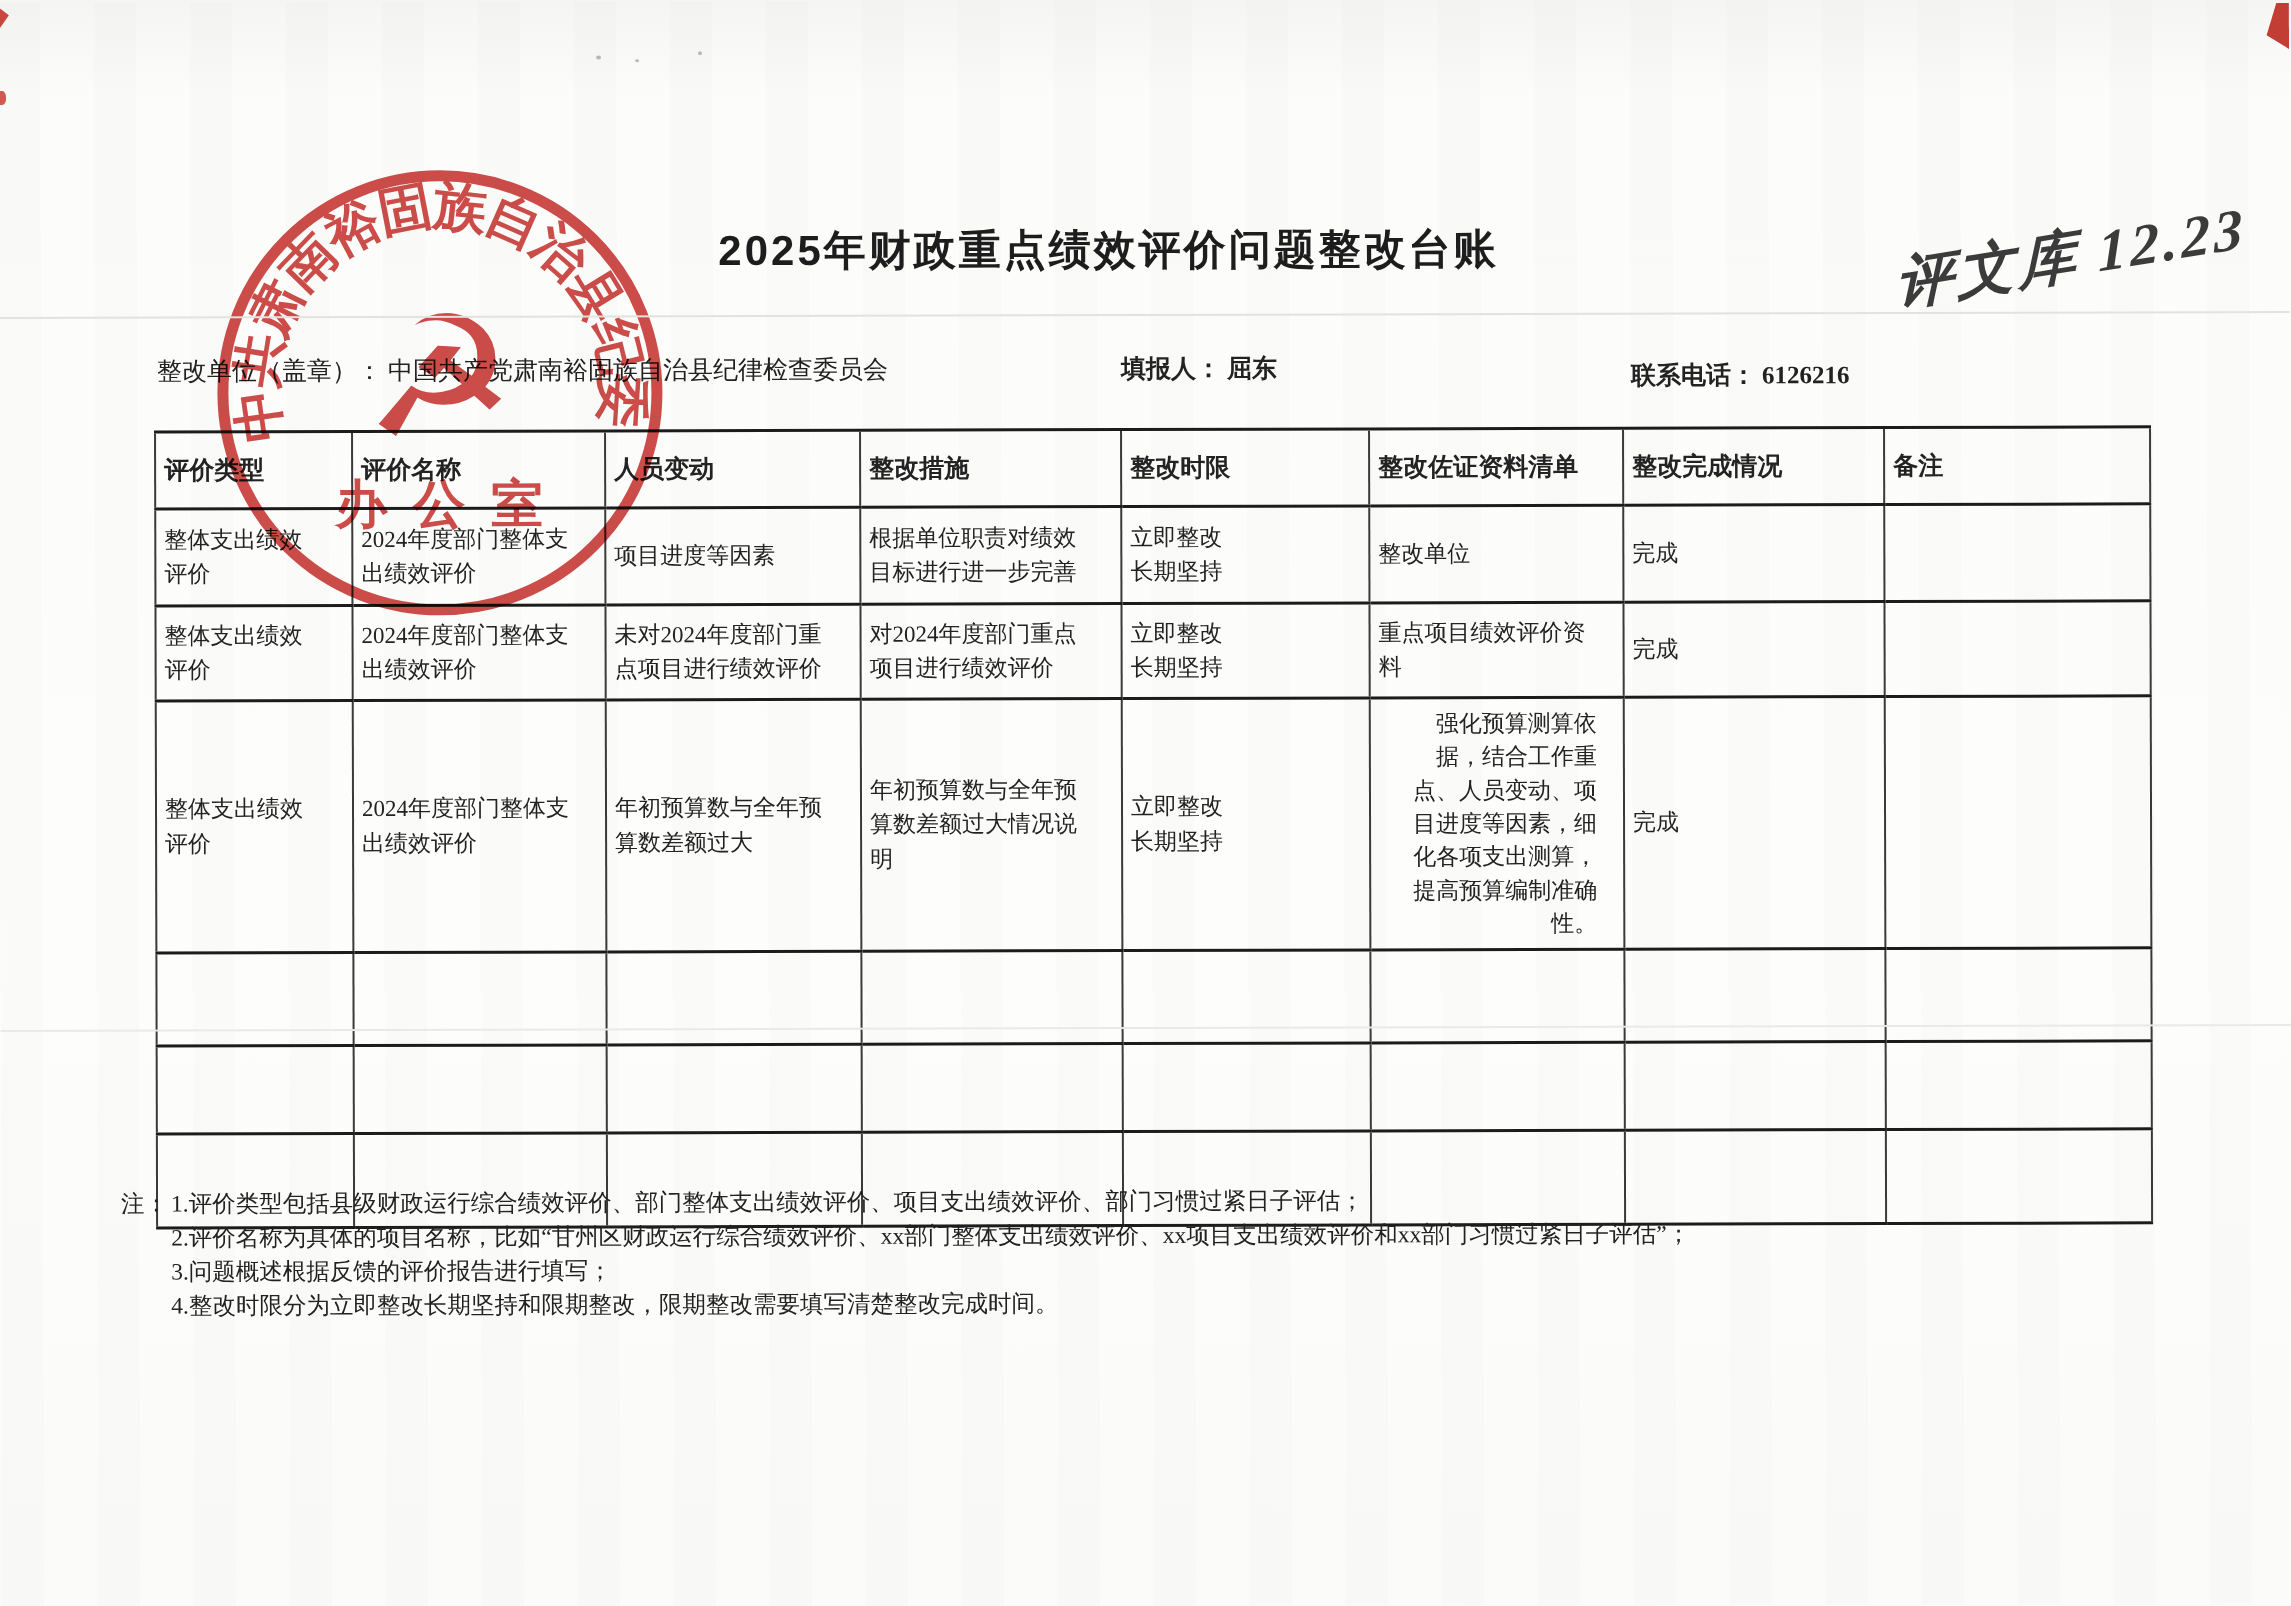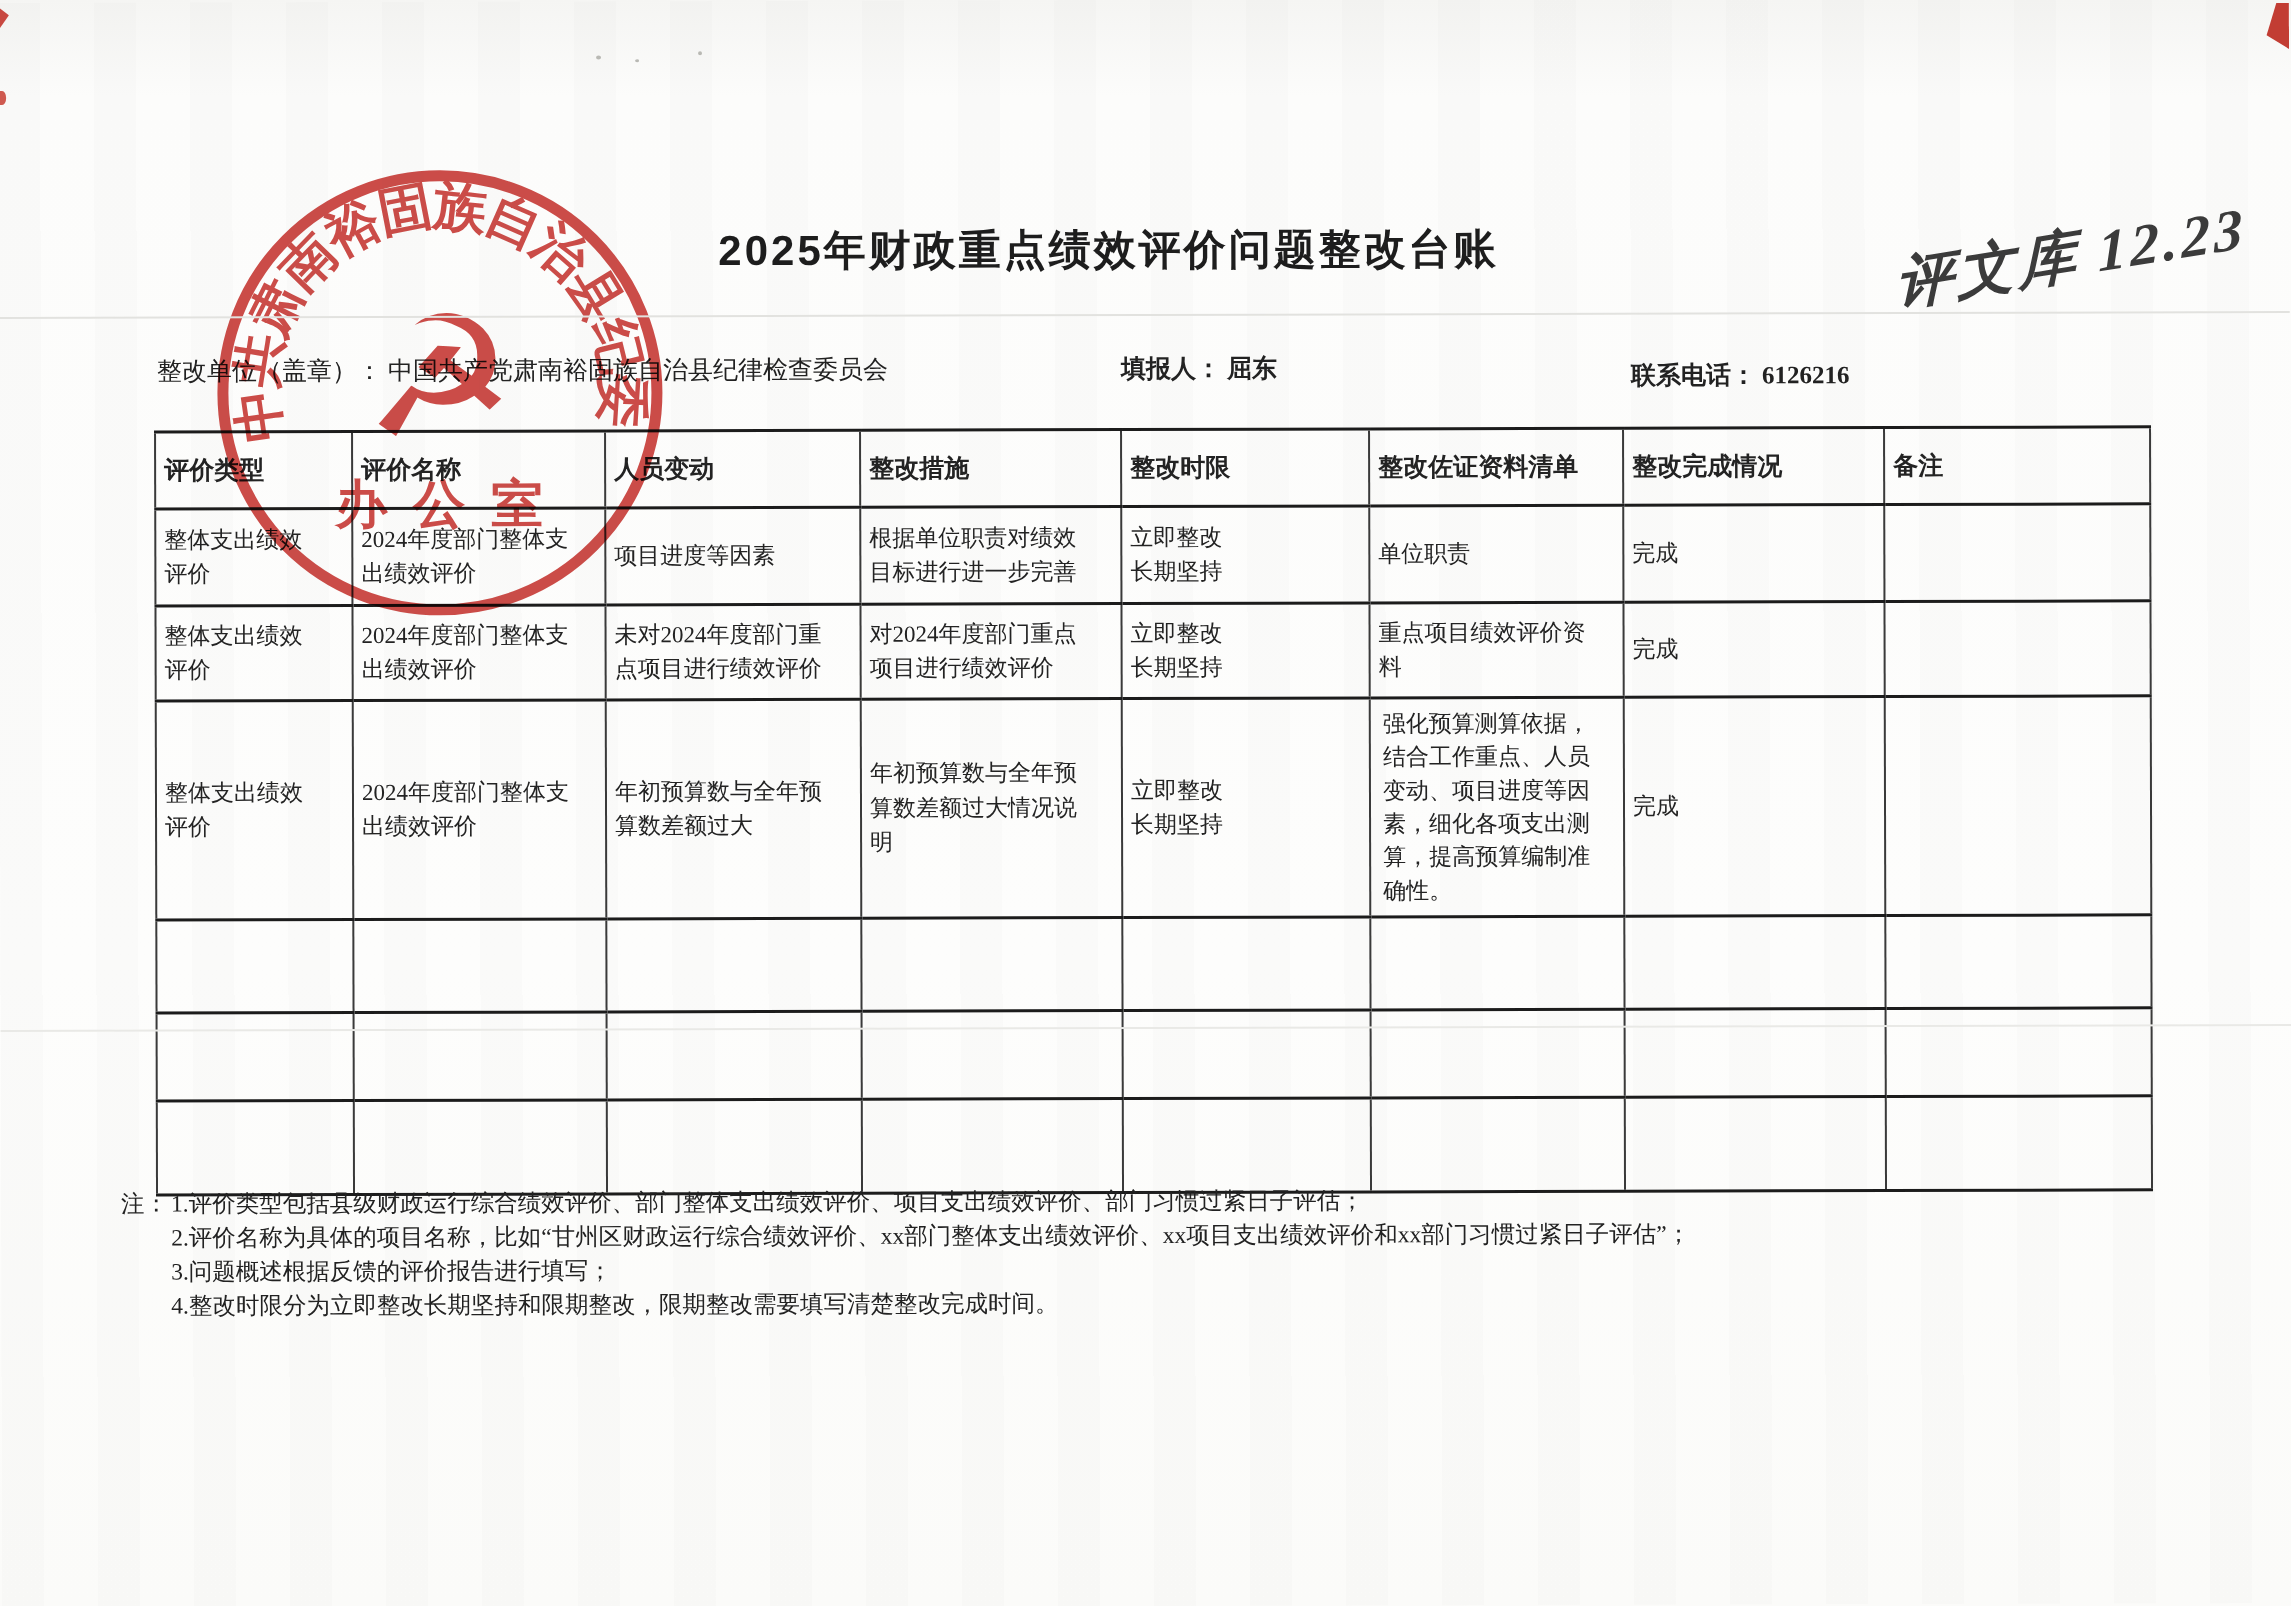--- a/index.html
+++ b/index.html
@@ -43,21 +43,21 @@
     text-align:left;vertical-align:middle;padding:4px 8px;
     line-height:1.5;white-space:pre-line;word-break:break-all;
   }
   table.ledger th{font-size:25px;font-weight:bold;height:66px;}
   table.ledger tbody tr:nth-child(1){height:97px;}
   table.ledger tbody tr:nth-child(2){height:95px;}
   table.ledger tbody tr:nth-child(3){height:205px;}
   table.ledger tbody tr:nth-child(4){height:93px;}
   table.ledger tbody tr:nth-child(5){height:88px;}
   table.ledger tbody tr:nth-child(6){height:94px;}
-  table.ledger td.long{text-align:left;padding:8px 12px;line-height:1.45;}
+  table.ledger td.long{text-align:right;padding:8px 26px;line-height:1.45;}
 
   .notes{position:absolute;left:120px;top:1184px;width:1950px;font-size:23.5px;line-height:34px;color:#222;}
   .notes-prefix{position:absolute;left:0;top:0;}
   .note-line{padding-left:50px;}
 
   .stamp{position:absolute;left:212px;top:162px;width:458px;height:458px;
     mix-blend-mode:multiply;opacity:0.88;pointer-events:none;}
   .stamp text{fill:#c4332e;}
   .stamp .ring{stroke:#c4332e;fill:none;}
 
@@ -114,21 +114,21 @@
         <tr>
           <td>整体支出绩效
 评价</td>
           <td>2024年度部门整体支
 出绩效评价</td>
           <td>项目进度等因素</td>
           <td>根据单位职责对绩效
 目标进行进一步完善</td>
           <td>立即整改
 长期坚持</td>
-          <td>单位职责</td>
+          <td>整改单位</td>
           <td>完成</td>
           <td></td>
         </tr>
         <tr>
           <td>整体支出绩效
 评价</td>
           <td>2024年度部门整体支
 出绩效评价</td>
           <td>未对2024年度部门重
 点项目进行绩效评价</td>

